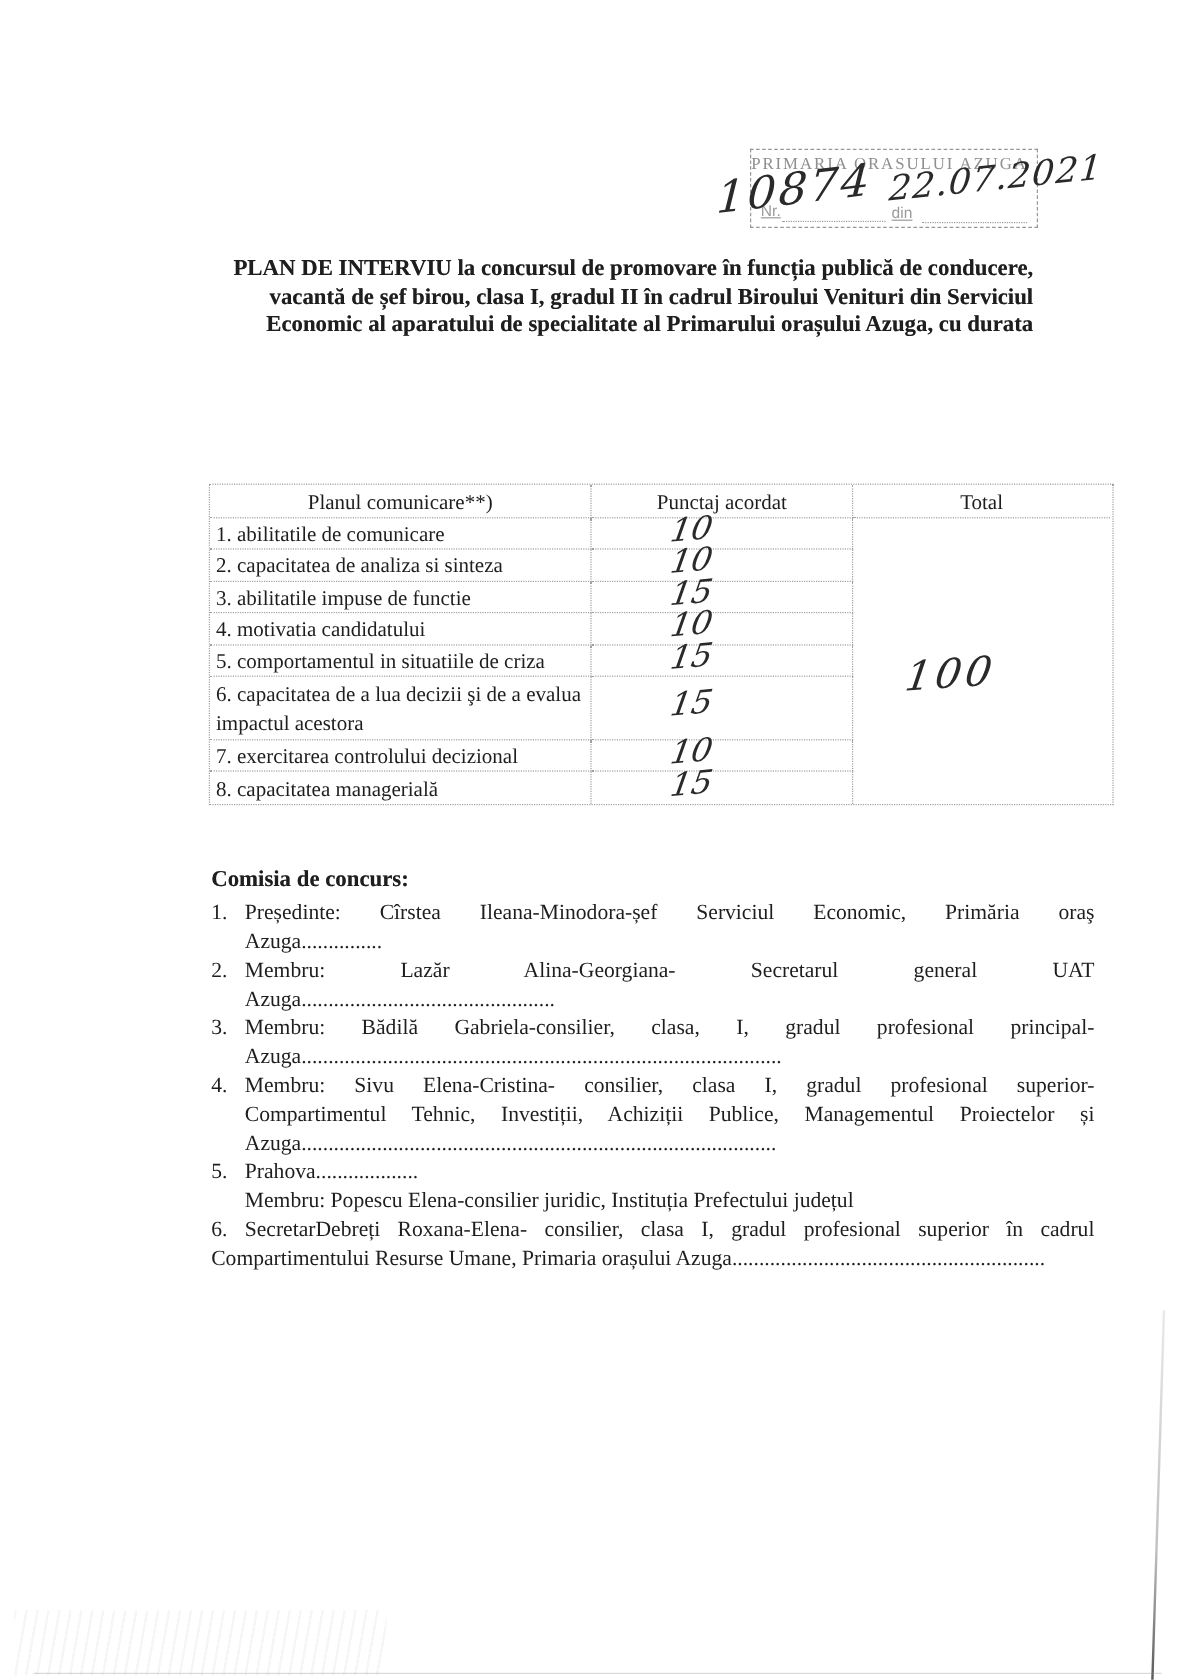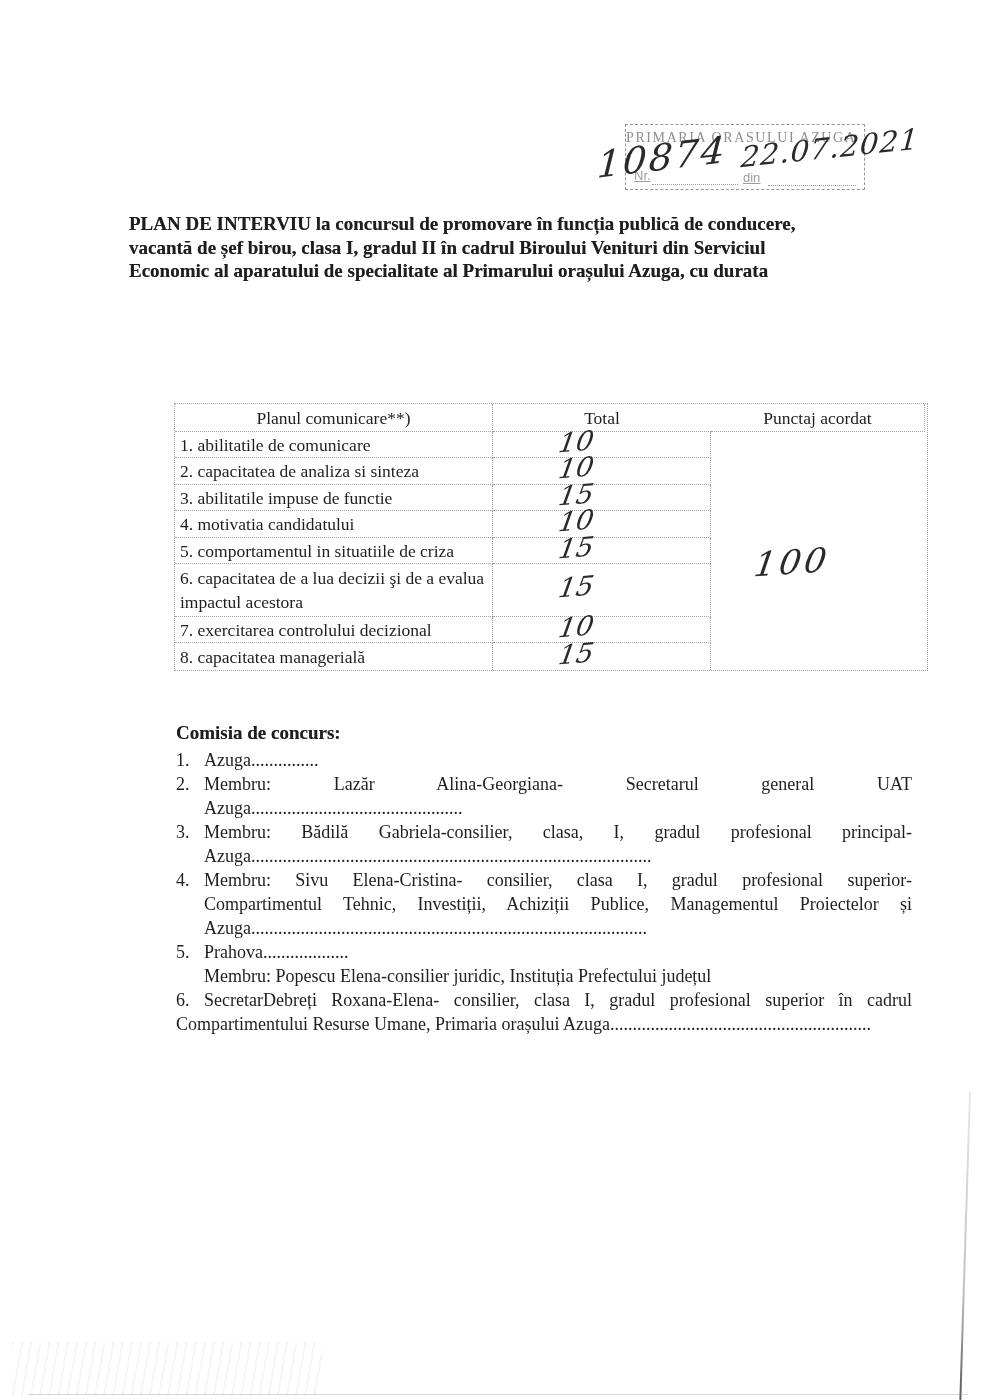--- a/index.html
+++ b/index.html
@@ -22,21 +22,21 @@
   .nr-line{left:26px;top:58px;width:86px;}
   .din-line{left:142px;top:59px;width:88px;}
   
   .hw{font-family:"DejaVu Serif",serif;font-style:italic;color:#2a2a2a;
     white-space:nowrap;}
   .stamp-number{position:absolute;left:598px;top:136px;font-size:37px;
     letter-spacing:2px;transform:skewX(-10deg) rotate(-7deg);}
   .stamp-date{position:absolute;left:742px;top:131px;font-size:29px;
     letter-spacing:1px;transform:skewX(-10deg) rotate(-6deg);}
   
-  .title{position:absolute;left:129px;top:212px;width:732px;text-align:left;
+  .title{position:absolute;left:129px;top:212px;width:732px;text-align:right;
     font-weight:bold;font-size:19px;line-height:23.5px;
     text-shadow:0 0 .5px rgba(20,20,20,.55);}
   .title div{white-space:nowrap;}
   
   .tbl{position:absolute;left:174px;top:403px;width:752px;
     display:grid;grid-template-columns:318px 218px 214px;
     grid-template-rows:28px 26px 27px 26px 27px 26px 53px 26px 27px;
     border:1px dotted #a0a0a0;font-size:17.5px;line-height:24px;}
   .cell{display:flex;align-items:center;}
   .head{justify-content:center;border-bottom:1px dotted #a0a0a0;}
@@ -91,22 +91,22 @@
   <div class="hw stamp-date">22.07.2021</div>
 
   <div class="title">
     <div>PLAN DE INTERVIU  la concursul de promovare în funcția publică de conducere,</div>
     <div>vacantă de șef birou, clasa I, gradul II  în cadrul Biroului Venituri din Serviciul</div>
     <div>Economic al aparatului de specialitate al Primarului orașului Azuga, cu durata</div>
   </div>
 
   <div class="tbl">
     <div class="cell head cr">Planul comunicare**)</div>
+    <div class="cell head cr">Punctaj acordat</div>
     <div class="cell head">Total</div>
-    <div class="cell head cr">Punctaj acordat</div>
 
     <div class="total-cell">
       <span class="hw total-hw">100</span>
     </div>
 
     <div class="cell lbl">1. abilitatile de comunicare</div>
     <div class="cell scr">
       <span class="hw score-hw">10</span>
       </div>
 
@@ -145,20 +145,21 @@
       <span class="hw score-hw">15</span>
       </div>
   </div>
 
   <div class="commission">
     <div class="com-head">Comisia de concurs:</div>
 
     <div class="li">
       <span class="mk">1.</span>
       <span class="bd">
+        <span class="ln j">Președinte: Cîrstea Ileana-Minodora-șef Serviciul Economic, Primăria oraş</span>
         <span class="ln dots">Azuga...............</span>
       </span>
     </div>
 
     <div class="li">
       <span class="mk">2.</span>
       <span class="bd">
         <span class="ln j">Membru: Lazăr Alina-Georgiana- Secretarul general UAT</span>
         <span class="ln dots">Azuga...............................................</span>
       </span>

